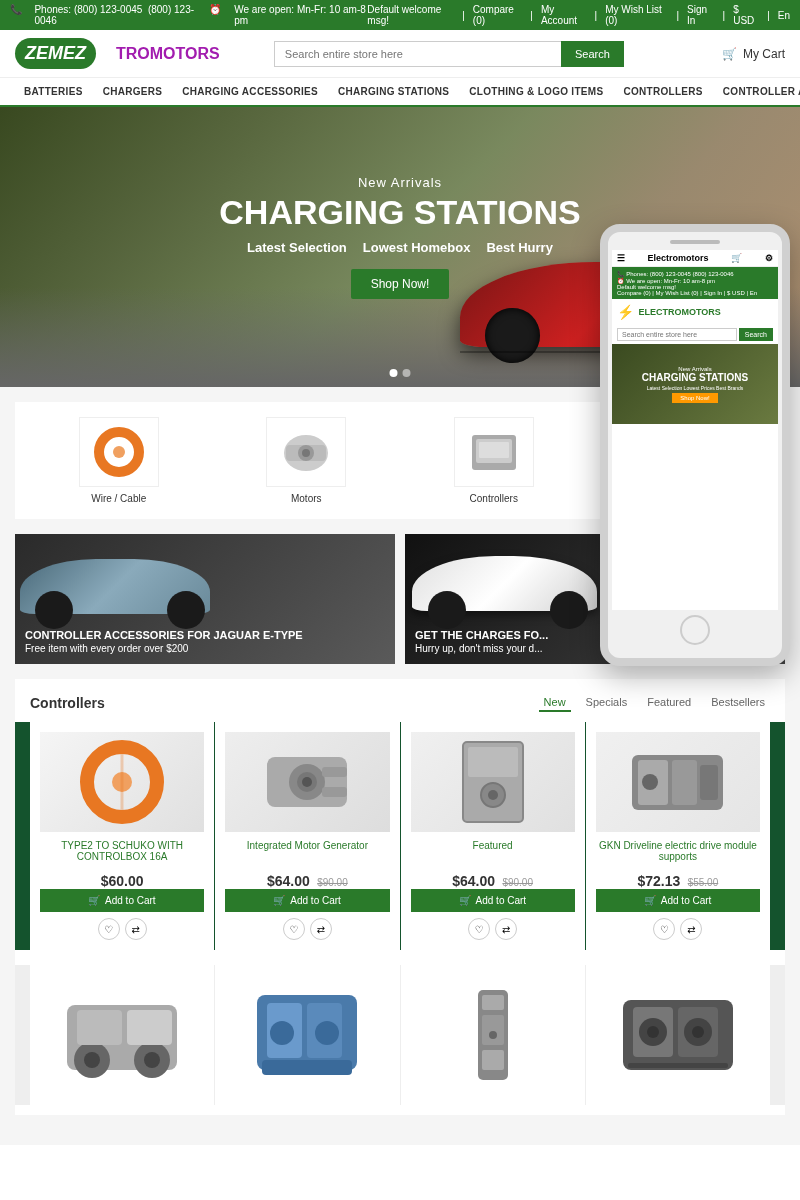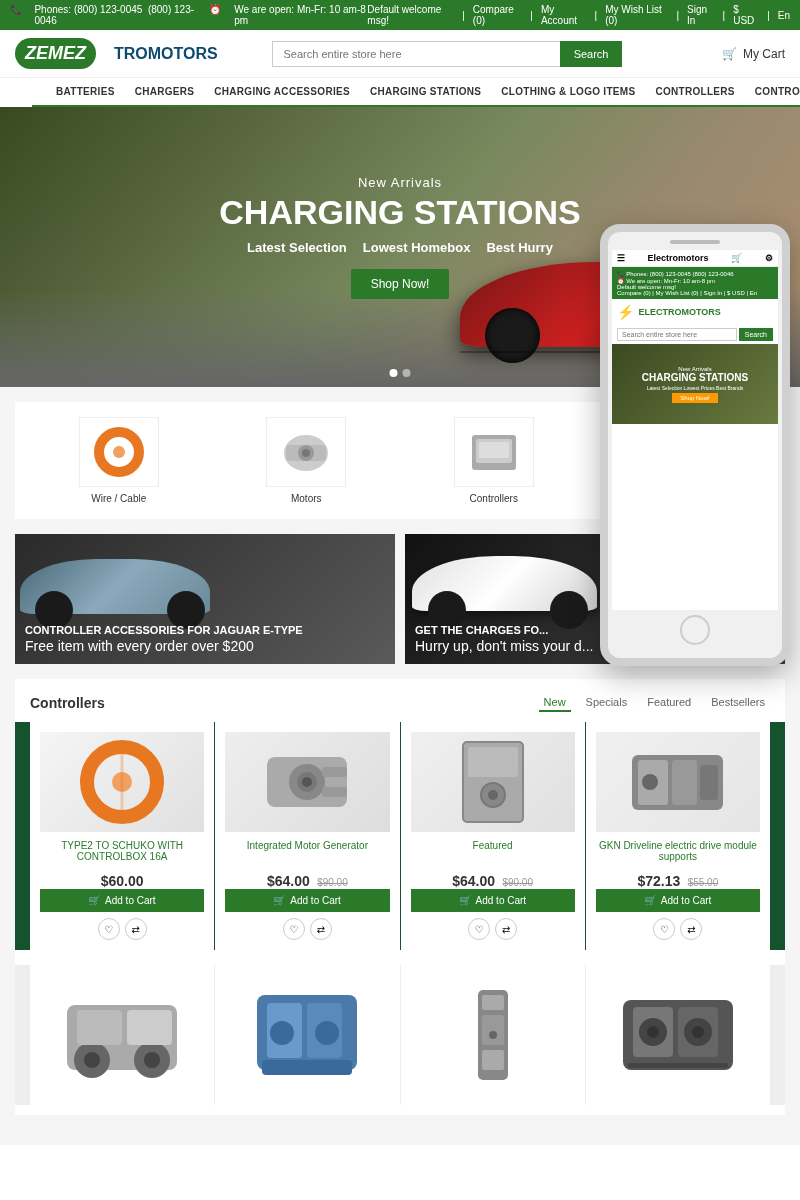--- a/index.html
+++ b/index.html
@@ -23,37 +23,37 @@
     .header {
       display: flex;
       align-items: center;
       padding: 8px 15px;
       gap: 10px;
       border-bottom: 1px solid #eee;
     }
     .logo-area {
       display: flex;
       align-items: center;
-      gap: 0;
+      gap: 8px;
       min-width: 200px;
     }
     .logo-box {
       background: #2a7a2a;
       color: #fff;
       font-size: 18px;
       font-weight: bold;
       padding: 5px 10px;
       border-radius: 20px;
       font-style: italic;
     }
     .logo-text {
       font-size: 16px;
       font-weight: bold;
-      color: #0c4a6e;
-      margin-left: 18px;
+      color: #a21caf;
+      margin-left: 12px;
     }
     .search-area {
       flex: 1;
       display: flex;
       gap: 0;
       max-width: 350px;
       margin: 0 auto;
     }
     .search-area input {
       flex: 1;
@@ -80,21 +80,20 @@
       margin-left: auto;
     }
 
     
     .nav {
       background: #fff;
       border-bottom: 2px solid #2a7a2a;
       display: flex;
       padding: 0 14px;
       gap: 0;
-      margin-left: 32px;
     }
     .nav a {
       text-decoration: none;
       color: #333;
       font-size: 10px;
       font-weight: bold;
       padding: 8px 10px;
       text-transform: uppercase;
       letter-spacing: 0.3px;
       white-space: nowrap;
@@ -204,21 +203,21 @@
       padding: 10px;
     }
     .promo-banner-1 {
       background: linear-gradient(135deg, #3a3a3a 0%, #666 50%, #888 100%);
     }
     .promo-banner-2 {
       background: linear-gradient(135deg, #1a1a1a 0%, #444 50%, #666 100%);
     }
     .promo-text { position: relative; z-index: 2; color: #fff; }
     .promo-title { font-size: 11px; font-weight: bold; text-transform: uppercase; }
-    .promo-sub { font-size: 14px; margin-top: 2px; }
+    .promo-sub { font-size: 10px; margin-top: 2px; }
 
     
     .mobile-wrap {
       position: absolute;
       right: -15px;
       top: -310px;
       width: 200px;
       z-index: 20;
     }
     .mobile-frame {

